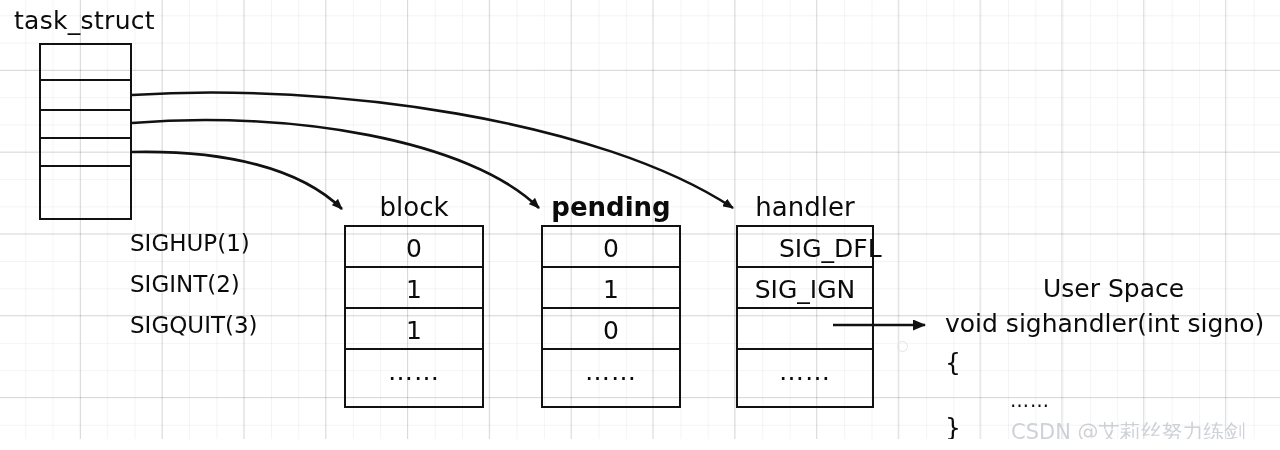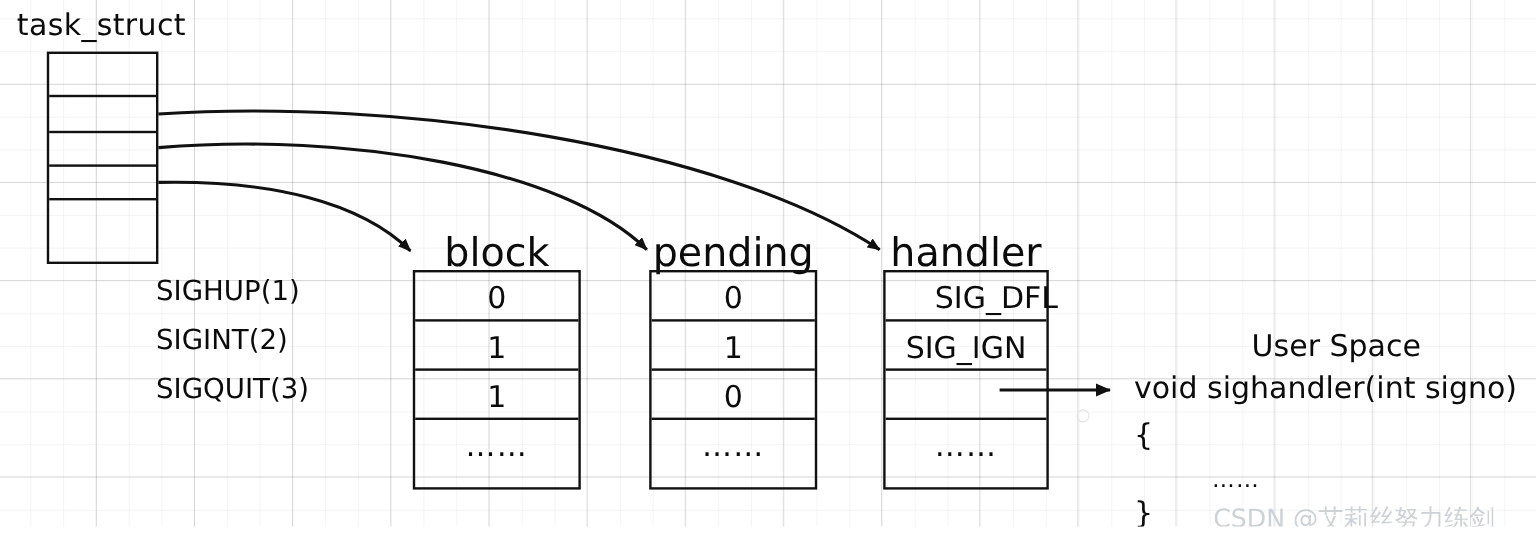--- a/index.html
+++ b/index.html
@@ -38,21 +38,21 @@
     color: #0b0b0b;
     font-family: "DejaVu Sans", sans-serif;
     white-space: nowrap;
     line-height: 1;
   }
   .title-label {
     font-size: 25px;
     letter-spacing: 0.3px;
   }
   .col-header {
-    font-size: 33px;
+    font-size: 26px;
     text-align: center;
   }
   .sig-label {
     font-size: 23px;
   }
   .cell-text {
     position: absolute;
     left: 0;
     right: 0;
     text-align: center;
@@ -145,21 +145,21 @@
       <span class="cell-text" style="top:9px;">1</span>
     </div>
     <div class="row" style="height:41px;">
       <span class="cell-text" style="top:9px;">1</span>
     </div>
     <div class="row last" style="height:55px;">
       <span class="cell-text dots" style="top:9px;">……</span>
     </div>
   </div>
 
-  <div class="txt col-header" style="left:541px; top:194px; width:140px;">pending</div>
+  <div class="txt col-header" style="left:541px; top:194px; width:140px;font-weight:bold;">pending</div>
 
   <div class="tbl" style="left:541px; top:225px; width:140px; height:183px;">
     <div class="row" style="height:41px;">
       <span class="cell-text" style="top:9px;">0</span>
     </div>
     <div class="row" style="height:41px;">
       <span class="cell-text" style="top:9px;">1</span>
     </div>
     <div class="row" style="height:41px;">
       <span class="cell-text" style="top:9px;">0</span>

